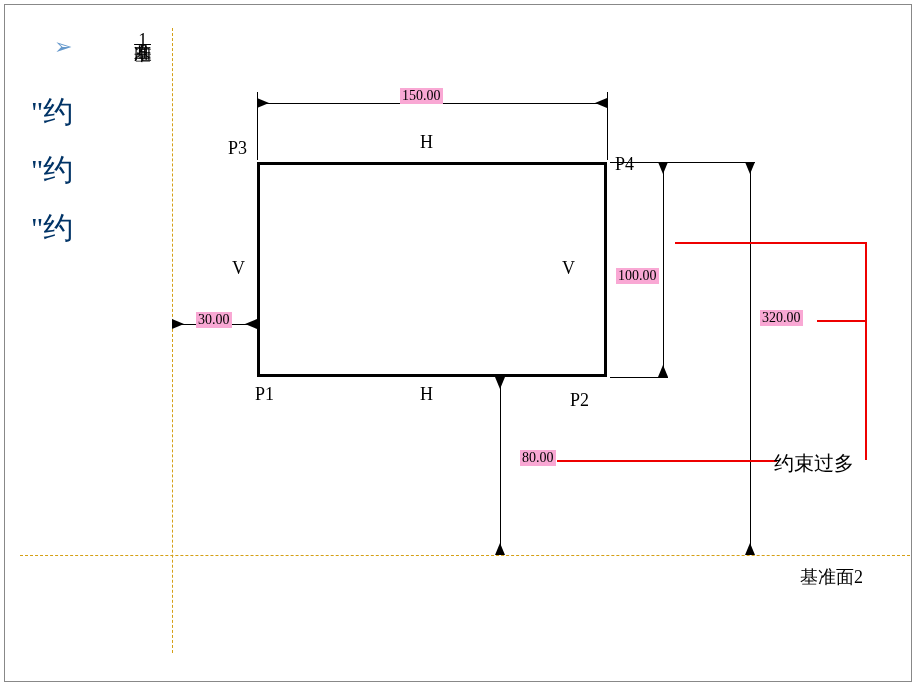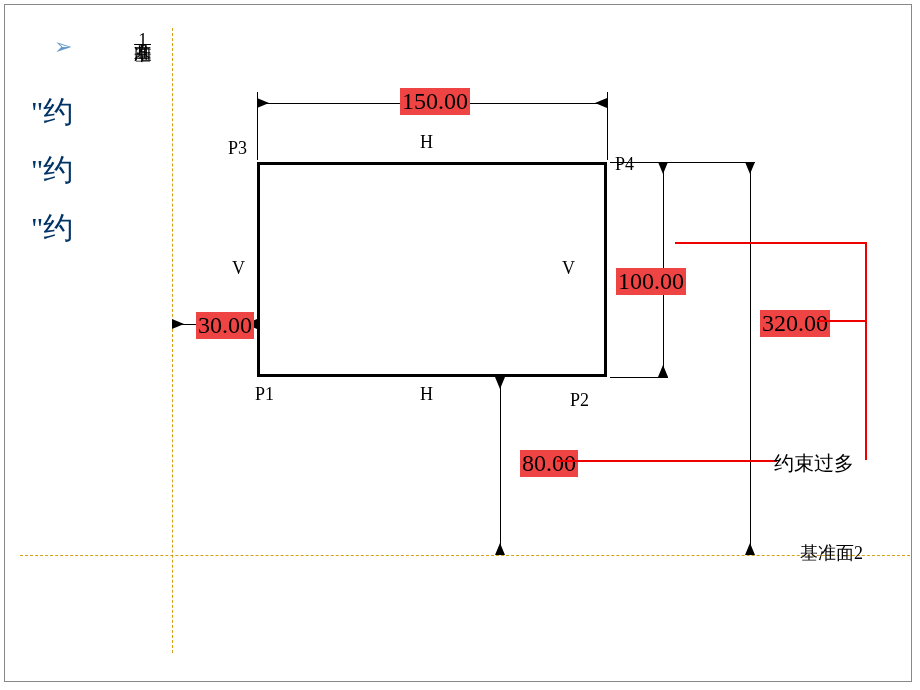--- a/index.html
+++ b/index.html
@@ -50,22 +50,22 @@
       border-left: 1px dashed #d4a017;
       width: 0;
     }
     .datum-line-h {
       position: absolute;
       border-top: 1px dashed #d4a017;
       height: 0;
     }
     .dim-text {
       position: absolute;
-      background: #ef4444;
-      font-size: 24px;
+      background: #f9a8d4;
+      font-size: 14px;
       color: #000;
       padding: 0 2px;
       white-space: nowrap;
     }
     .point-label {
       position: absolute;
       font-size: 18px;
       color: #000;
     }
     .constraint-label {
@@ -113,21 +113,21 @@
   <div class="bullet" style="left:54px; top:34px;">➢</div>
 
   <div class="side-text" style="left:31px; top:92px;">"约</div>
   <div class="side-text" style="left:31px; top:150px;">"约</div>
   <div class="side-text" style="left:31px; top:208px;">"约</div>
 
   <div class="datum-line-v" style="left:172px; top:28px; height:625px;"></div>
   <div class="datum-label" style="left:132px; top:30px;">基准面1</div>
 
   <div class="datum-line-h" style="left:20px; top:555px; width:890px;"></div>
-  <div class="datum-label horiz" style="left:800px; top:544px;">基准面2</div>
+  <div class="datum-label horiz" style="left:800px; top:568px;">基准面2</div>
 
   <div class="rect-main" style="left:257px; top:162px; width:350px; height:215px;"></div>
 
   <div class="point-label" style="left:255px; top:384px;">P1</div>
   <div class="point-label" style="left:570px; top:384px;margin-top:6px;">P2</div>
   <div class="point-label" style="left:228px; top:138px;">P3</div>
   <div class="point-label" style="left:615px; top:154px;">P4</div>
 
   <div class="constraint-label" style="left:420px; top:132px;">H</div>
   <div class="constraint-label" style="left:420px; top:384px;">H</div>

